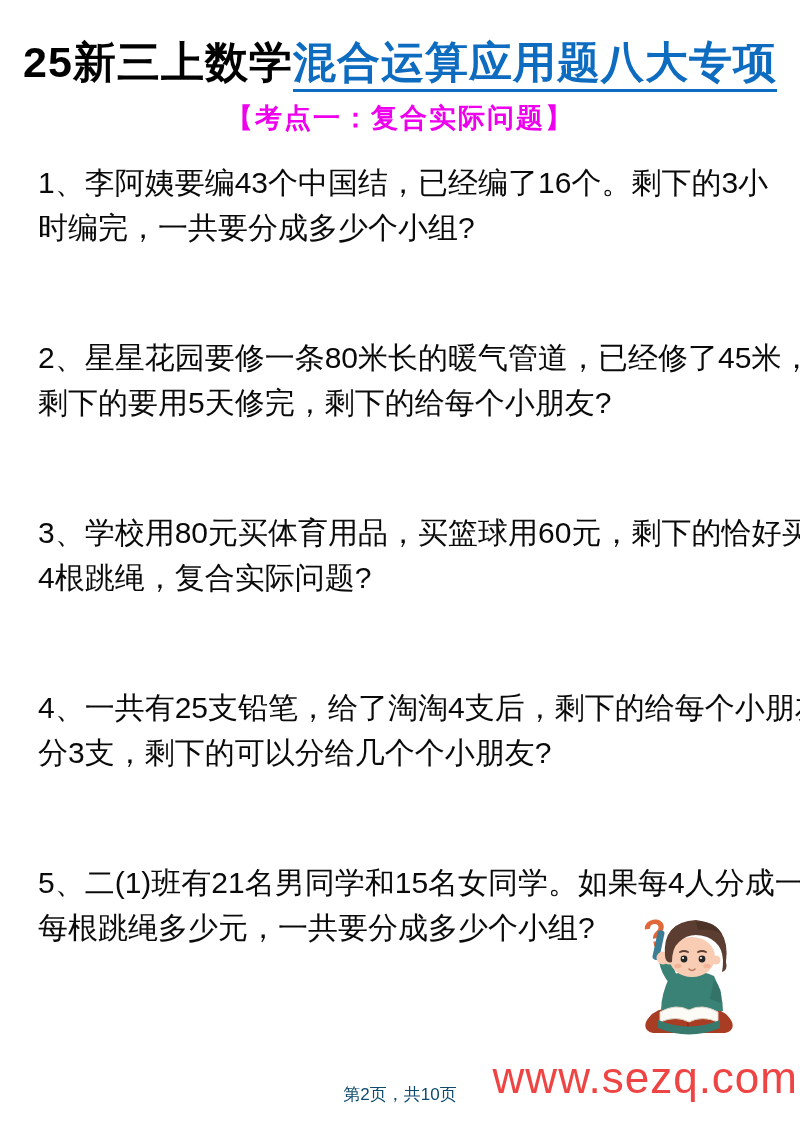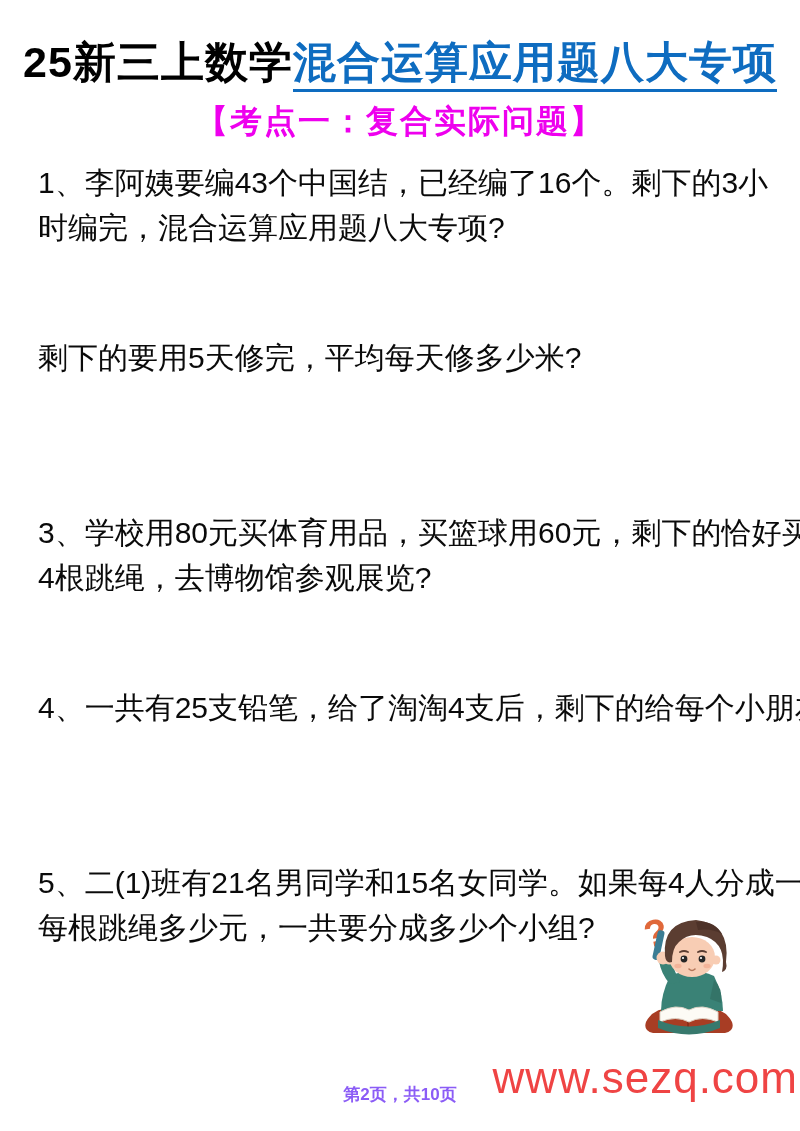--- a/index.html
+++ b/index.html
@@ -26,21 +26,21 @@
   .title .title-blue {
     color: #0e6cc0;
     border-bottom: 3px solid #0e6cc0;
     padding-bottom: 3px;
   }
   .subtitle {
     position: absolute;
     top: 100px; left: 0;
     width: 800px;
     text-align: center;
-    font-size: 32px;
+    font-size: 27px;
     font-weight: 700;
     color: #ee00ee;
     letter-spacing: 2px;
     margin: 0;
   }
   .problem {
     position: absolute;
     left: 38px;
     width: 734px;
     font-size: 30px;
@@ -61,22 +61,21 @@
     top: 910px;
     width: 110px;
     height: 134px;
   }
   .page-num {
     position: absolute;
     top: 1083px; left: 0;
     width: 800px;
     text-align: center;
     font-size: 17px;
-    color: #8b5cf6;
-    font-weight: bold;
+    color: #0c4a6e;
   }
   .watermark {
     position: absolute;
     top: 1053px;
     right: 2px;
     font-size: 44px;
     color: #ef4444;
     letter-spacing: 1px;
     font-weight: 400;
     white-space: nowrap;
@@ -86,34 +85,36 @@
 <body>
 
 <div class="page">
 
   <h1 class="title"><span>25新三上数学</span><span class="title-blue">混合运算应用题八大专项</span></h1>
 
   <h2 class="subtitle">【考点一：复合实际问题】</h2>
 
   <p class="problem p1">
     <span class="line">1、李阿姨要编43个中国结，已经编了16个。剩下的3小</span>
-    <span class="line">时编完，混合运算应用题八大专项?</span>
+    <span class="line">时编完，一共要分成多少个小组?</span>
   </p>
 
   <p class="problem p2">
-    <span class="line">剩下的要用5天修完，平均每天修多少米?</span>
+    <span class="line">2、星星花园要修一条80米长的暖气管道，已经修了45米，</span>
+    <span class="line">剩下的要用5天修完，剩下的给每个小朋友?</span>
   </p>
 
   <p class="problem p3">
     <span class="line">3、学校用80元买体育用品，买篮球用60元，剩下的恰好买了</span>
-    <span class="line">4根跳绳，去博物馆参观展览?</span>
+    <span class="line">4根跳绳，复合实际问题?</span>
   </p>
 
   <p class="problem p4">
     <span class="line">4、一共有25支铅笔，给了淘淘4支后，剩下的给每个小朋友</span>
+    <span class="line">分3支，剩下的可以分给几个个小朋友?</span>
   </p>
 
   <p class="problem p5">
     <span class="line">5、二(1)班有21名男同学和15名女同学。如果每4人分成一组</span>
     <span class="line">每根跳绳多少元，一共要分成多少个小组?</span>
   </p>
 
   <div class="mascot">
     <svg viewBox="0 0 110 134" width="110" height="134">
 

